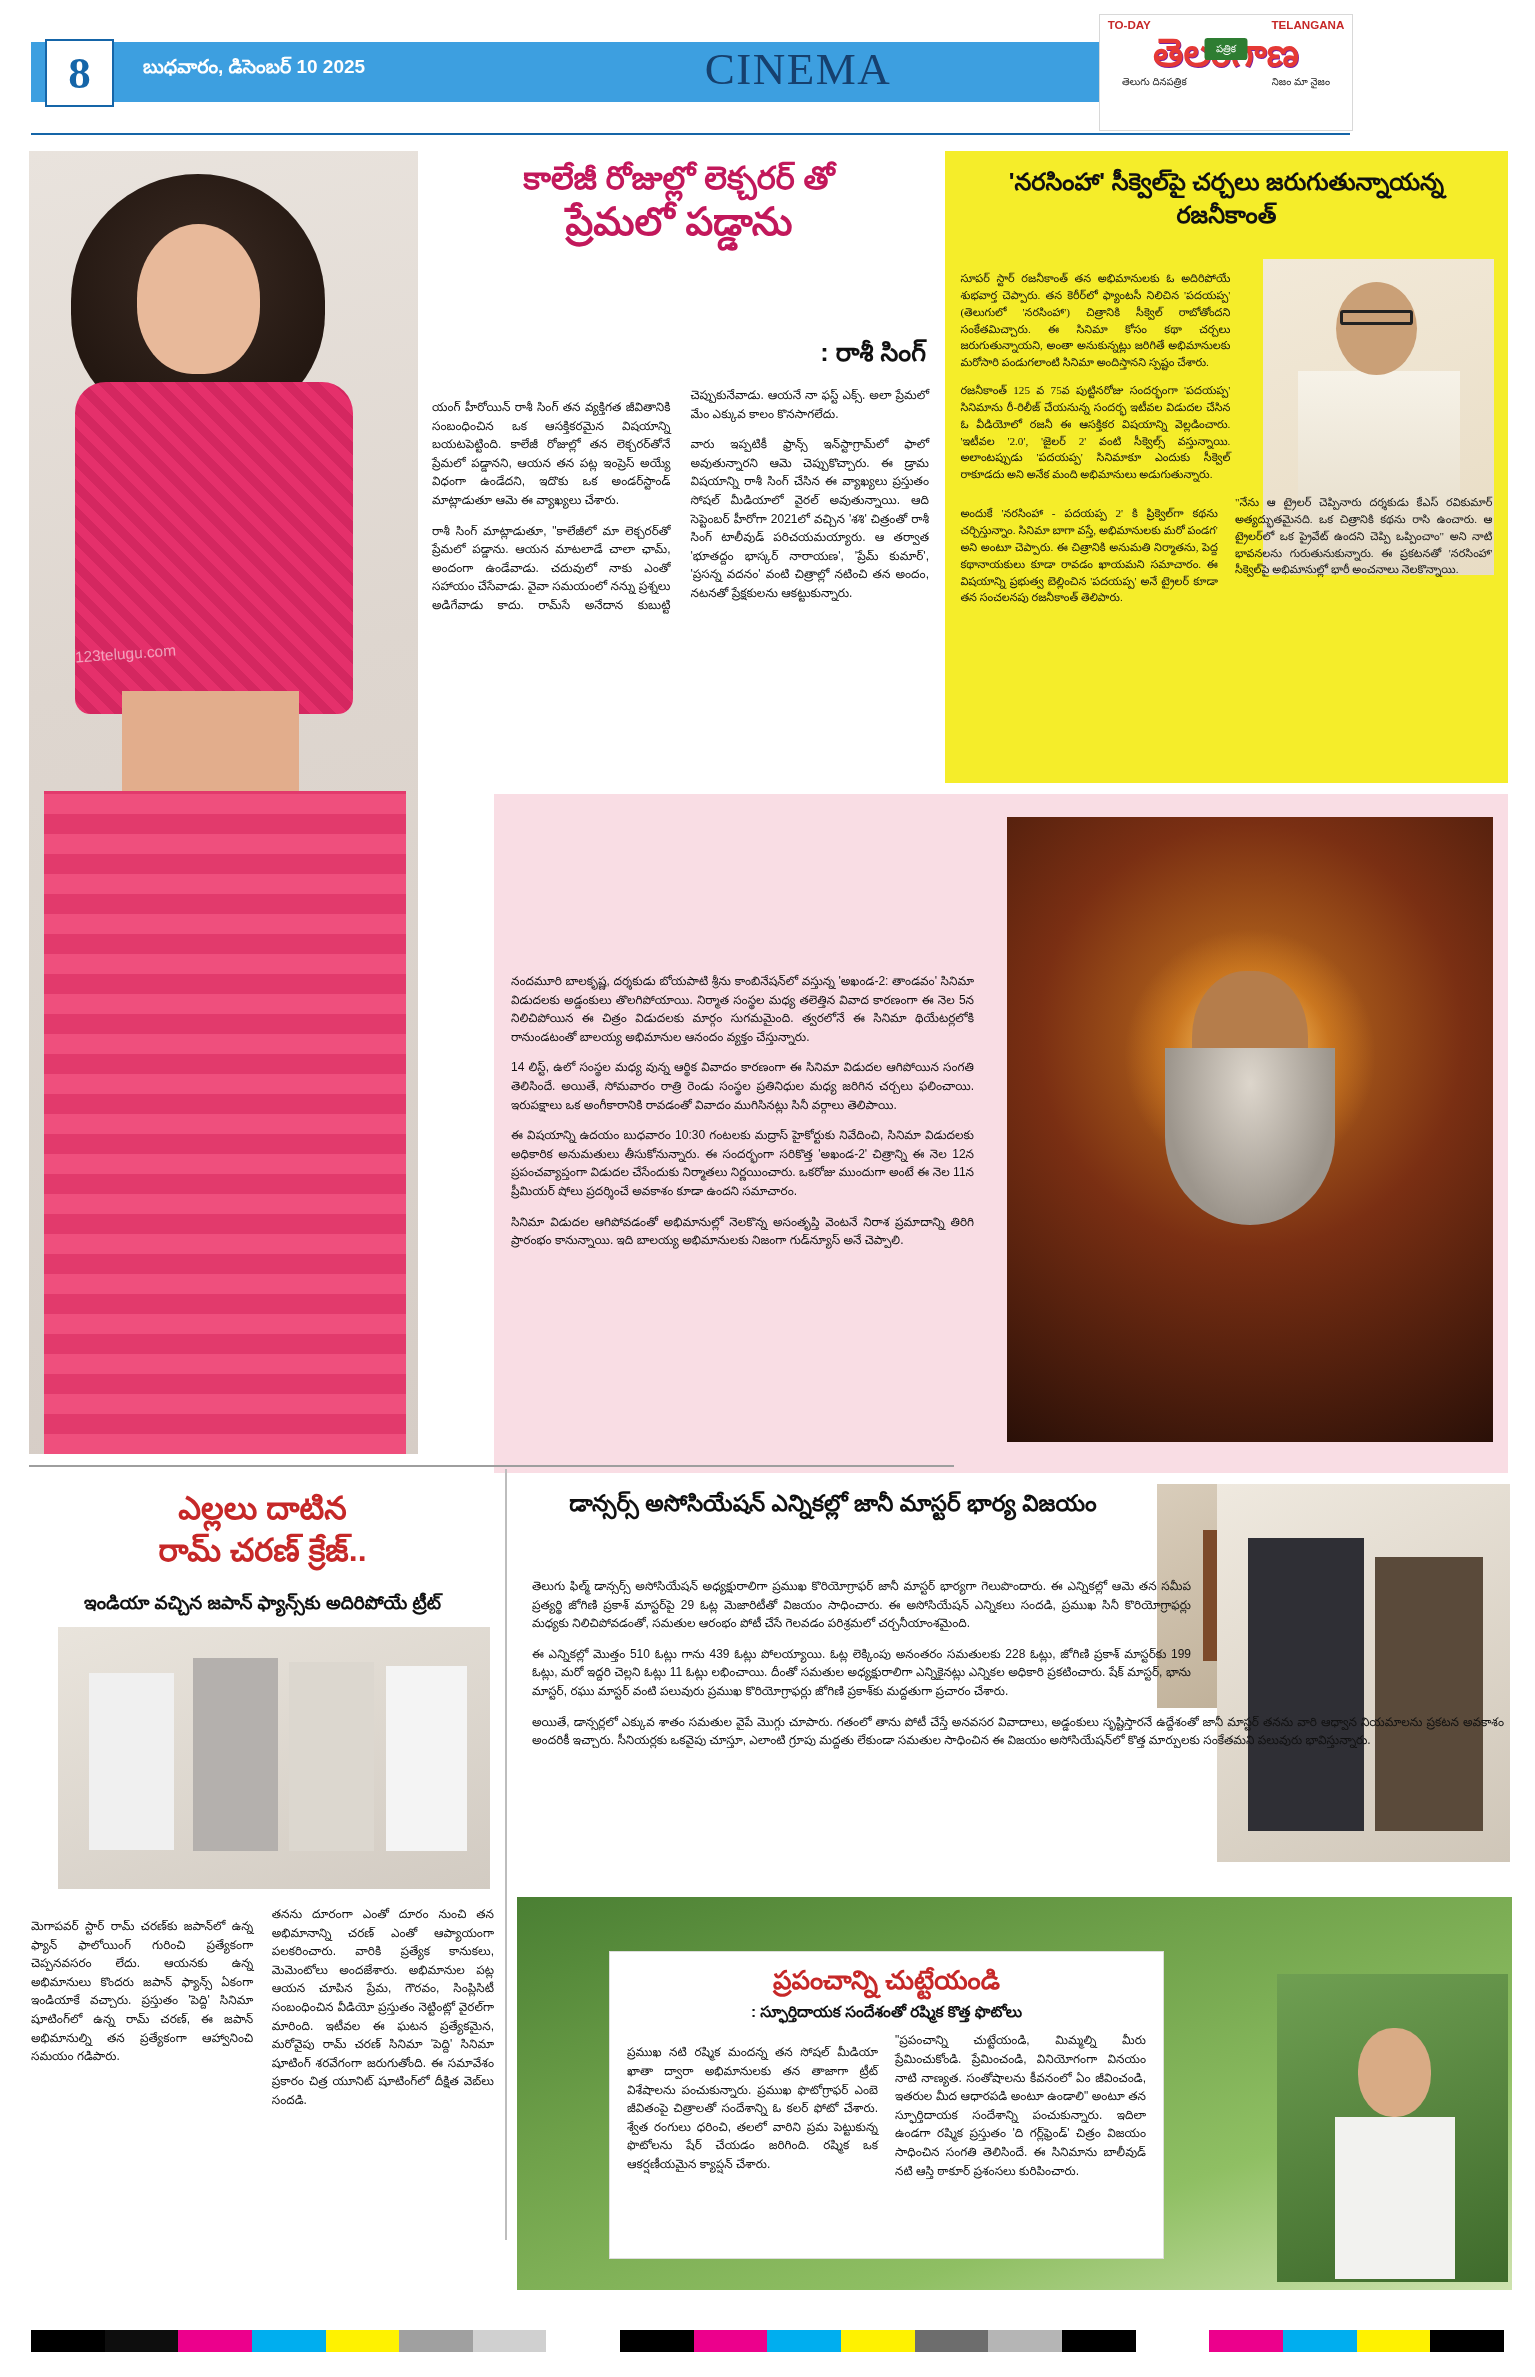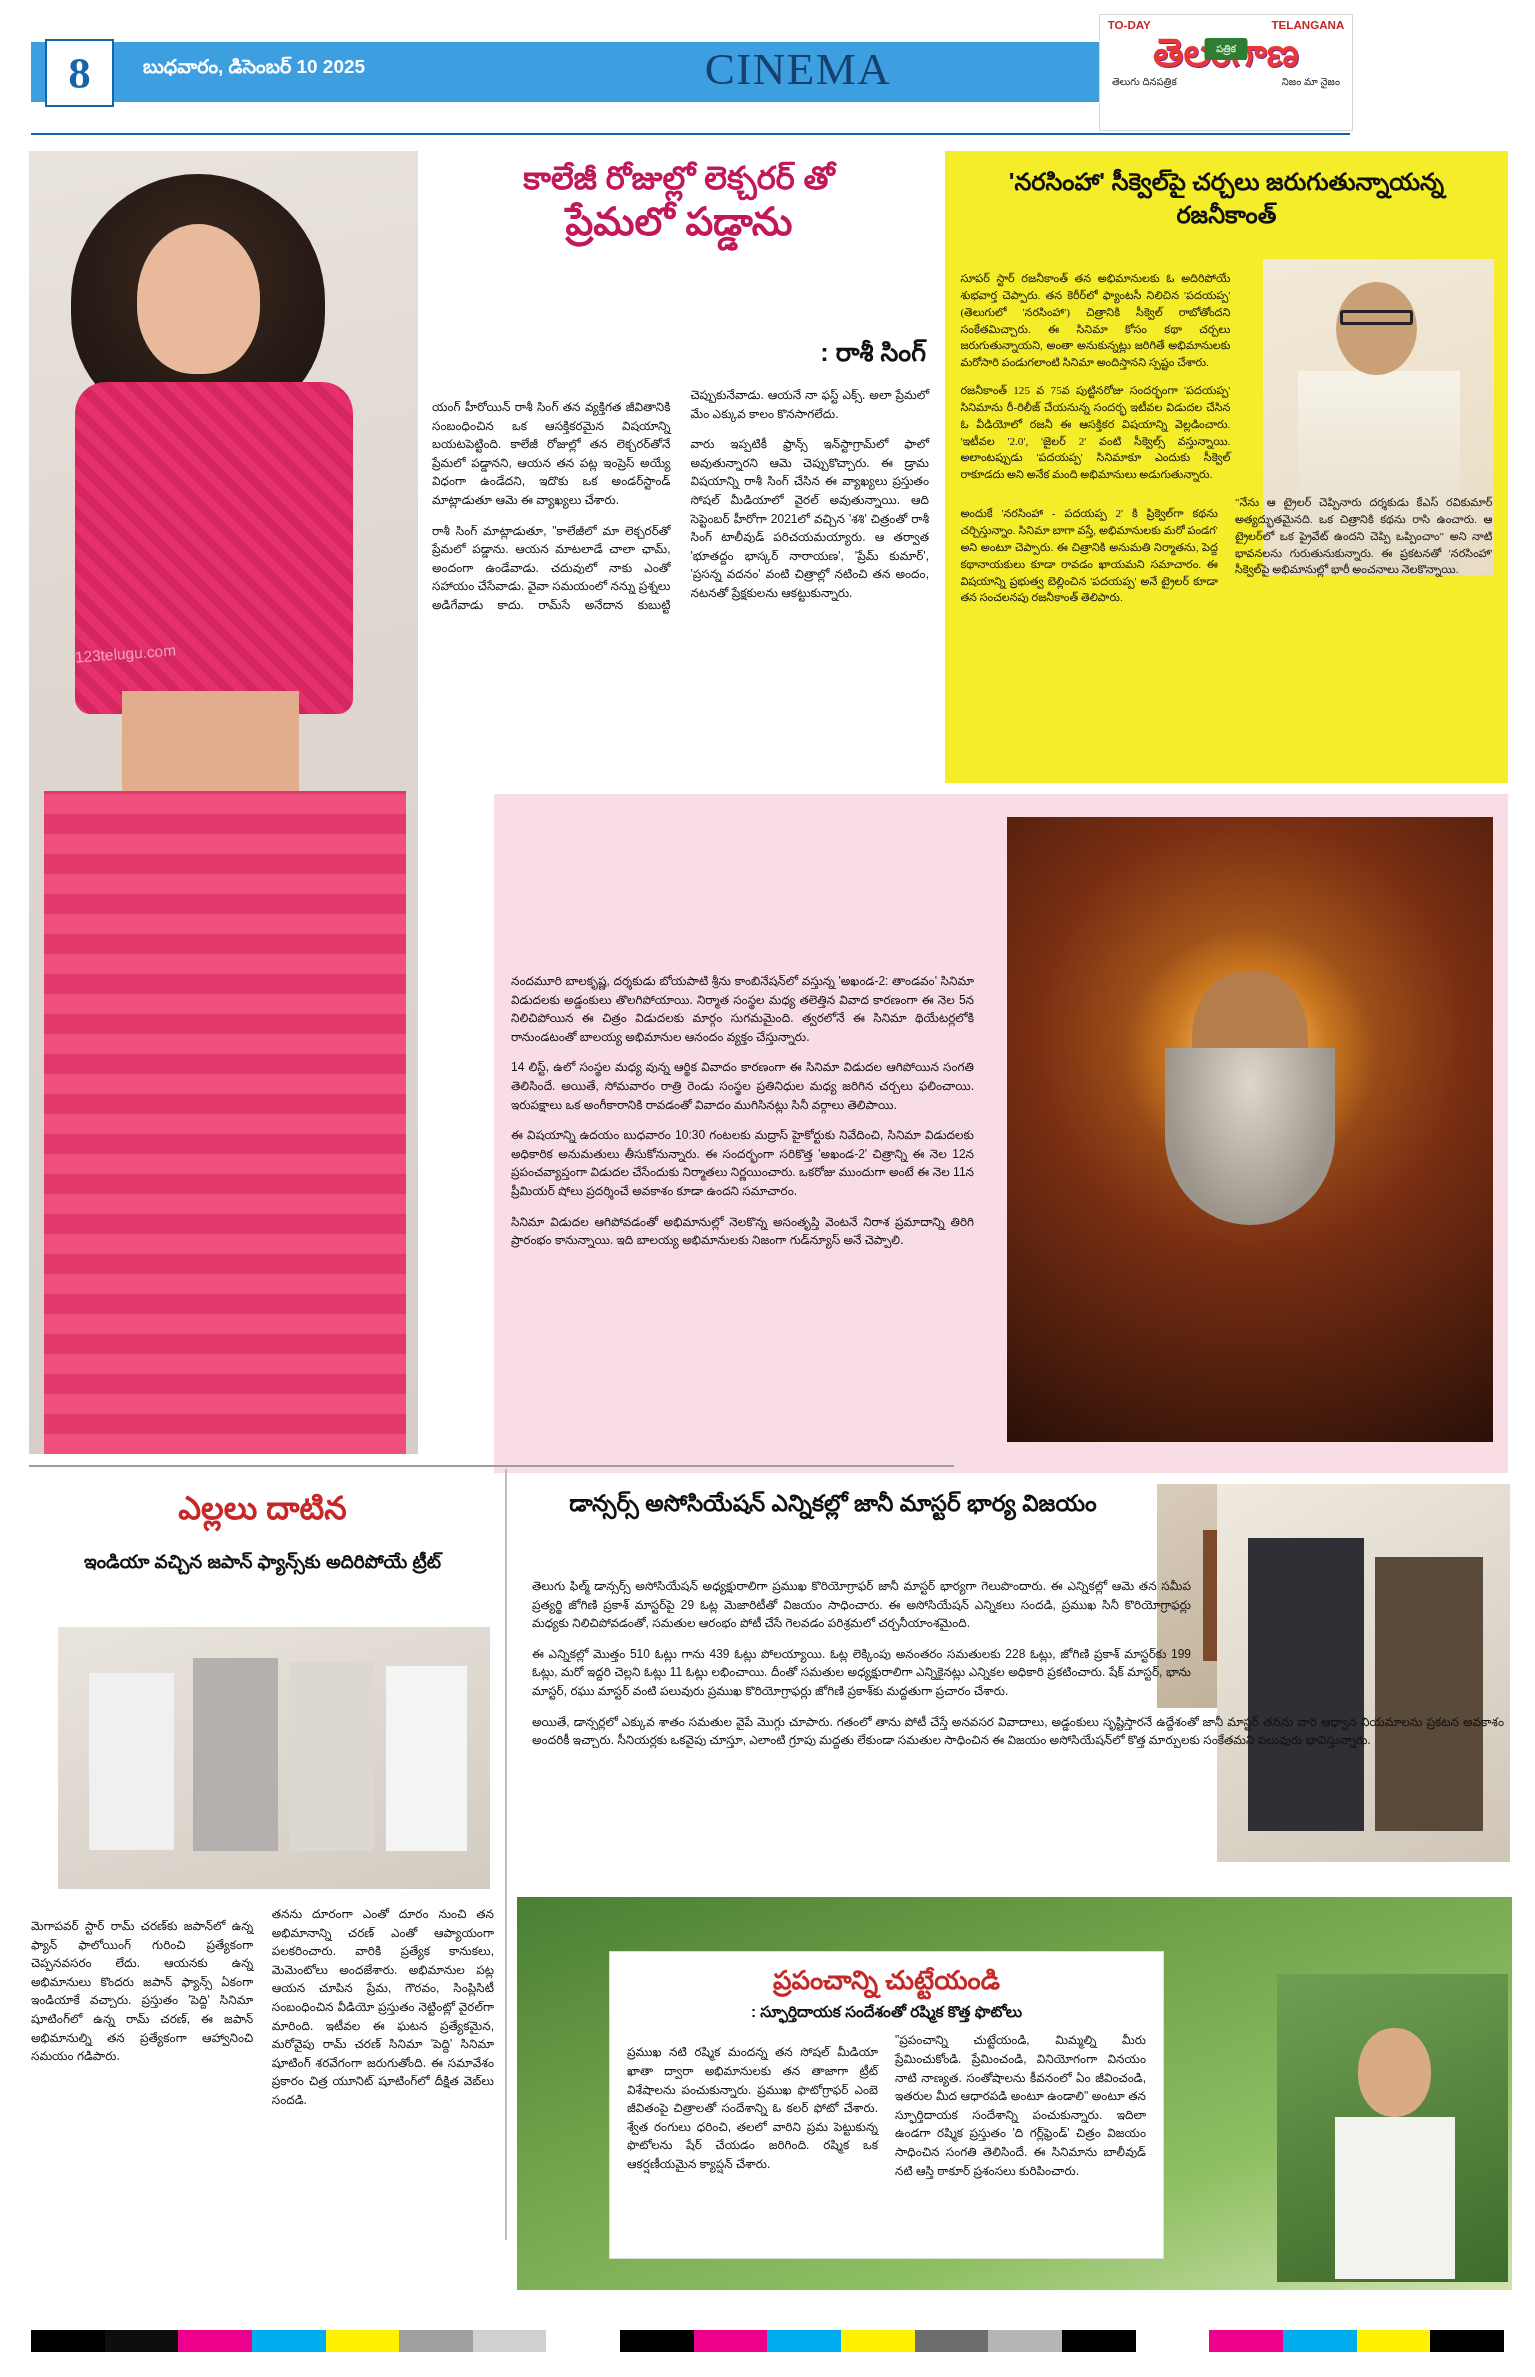--- a/index.html
+++ b/index.html
@@ -46,21 +46,21 @@
   .logo-top {
     display:flex; justify-content:space-between; padding:0 7.7px;
     font-size:11.6px; font-weight:bold; color:#c62828;
   }
   .logo-main {
     font-family:"Liberation Serif", serif; font-size:39px;
     color:#e53935; font-weight:bold; line-height:1.0; margin-top:1.5px;
     text-shadow:0.8px 0.8px 0 #7b1fa2;
   }
   .logo-sub {
-    display:flex; justify-content:space-between; padding:0 12px;
+    display:flex; justify-content:space-between; padding:0 22px;
     font-size:10px; color:#222; margin-top:4.6px;
   }
   .logo-badge {
     position:absolute; left:50%; top:23px; transform:translateX(-50%);
     width:43px; height:21.6px; background:#2e7d32; border-radius:3.1px;
     color:#fff; font-size:10px; line-height:21.6px;
   }
   .mast-rule {
     position:absolute; left:31px; top:133px; width:1319px; height:2.3px;
     background:#1565a8;
@@ -332,20 +332,21 @@
     <p class="body-text">14 లిస్ట్, ఉలో సంస్థల మధ్య వున్న ఆర్థిక వివాదం కారణంగా ఈ సినిమా విడుదల ఆగిపోయిన సంగతి తెలిసిందే. అయితే, సోమవారం రాత్రి రెండు సంస్థల ప్రతినిధుల మధ్య జరిగిన చర్చలు ఫలించాయి. ఇరుపక్షాలు ఒక అంగీకారానికి రావడంతో వివాదం ముగిసినట్లు సినీ వర్గాలు తెలిపాయి.</p>
     <p class="body-text">ఈ విషయాన్ని ఉదయం బుధవారం 10:30 గంటలకు మద్రాస్ హైకోర్టుకు నివేదించి, సినిమా విడుదలకు అధికారిక అనుమతులు తీసుకోనున్నారు. ఈ సందర్భంగా సరికొత్త 'అఖండ-2' చిత్రాన్ని ఈ నెల 12న ప్రపంచవ్యాప్తంగా విడుదల చేసేందుకు నిర్మాతలు నిర్ణయించారు. ఒకరోజు ముందుగా అంటే ఈ నెల 11న ప్రీమియర్ షోలు ప్రదర్శించే అవకాశం కూడా ఉందని సమాచారం.</p>
     <p class="body-text">సినిమా విడుదల ఆగిపోవడంతో అభిమానుల్లో నెలకొన్న అసంతృప్తి వెంటనే నిరాశ ప్రమాదాన్ని తిరిగి ప్రారంభం కానున్నాయి. ఇది బాలయ్య అభిమానులకు నిజంగా గుడ్‌న్యూస్ అనే చెప్పాలి.</p>
   </div>
 </div>
 
 <div class="divider-h" style="left:29px; top:1465px; width:925px;"></div>
 
 <div class="s4-head">
   <div class="l1">ఎల్లలు దాటిన</div>
+  <div class="l2">రామ్ చరణ్ క్రేజ్..</div>
   <div class="l3">ఇండియా వచ్చిన జపాన్ ఫ్యాన్స్‌కు అదిరిపోయే ట్రీట్</div>
 </div>
 <div class="s4-photo photo">
   <div class="p1"></div>
   <div class="p2"></div>
   <div class="p3"></div>
   <div class="p4"></div>
 </div>
 <div class="s4-body">
   <p class="body-text">మెగాపవర్ స్టార్ రామ్ చరణ్‌కు జపాన్‌లో ఉన్న ఫ్యాన్ ఫాలోయింగ్ గురించి ప్రత్యేకంగా చెప్పనవసరం లేదు. ఆయనకు ఉన్న అభిమానులు కొందరు జపాన్ ఫ్యాన్స్ ఏకంగా ఇండియాకే వచ్చారు. ప్రస్తుతం 'పెద్ది' సినిమా షూటింగ్‌లో ఉన్న రామ్ చరణ్, ఈ జపాన్ అభిమానుల్ని తన ప్రత్యేకంగా ఆహ్వానించి సమయం గడిపారు.</p>

